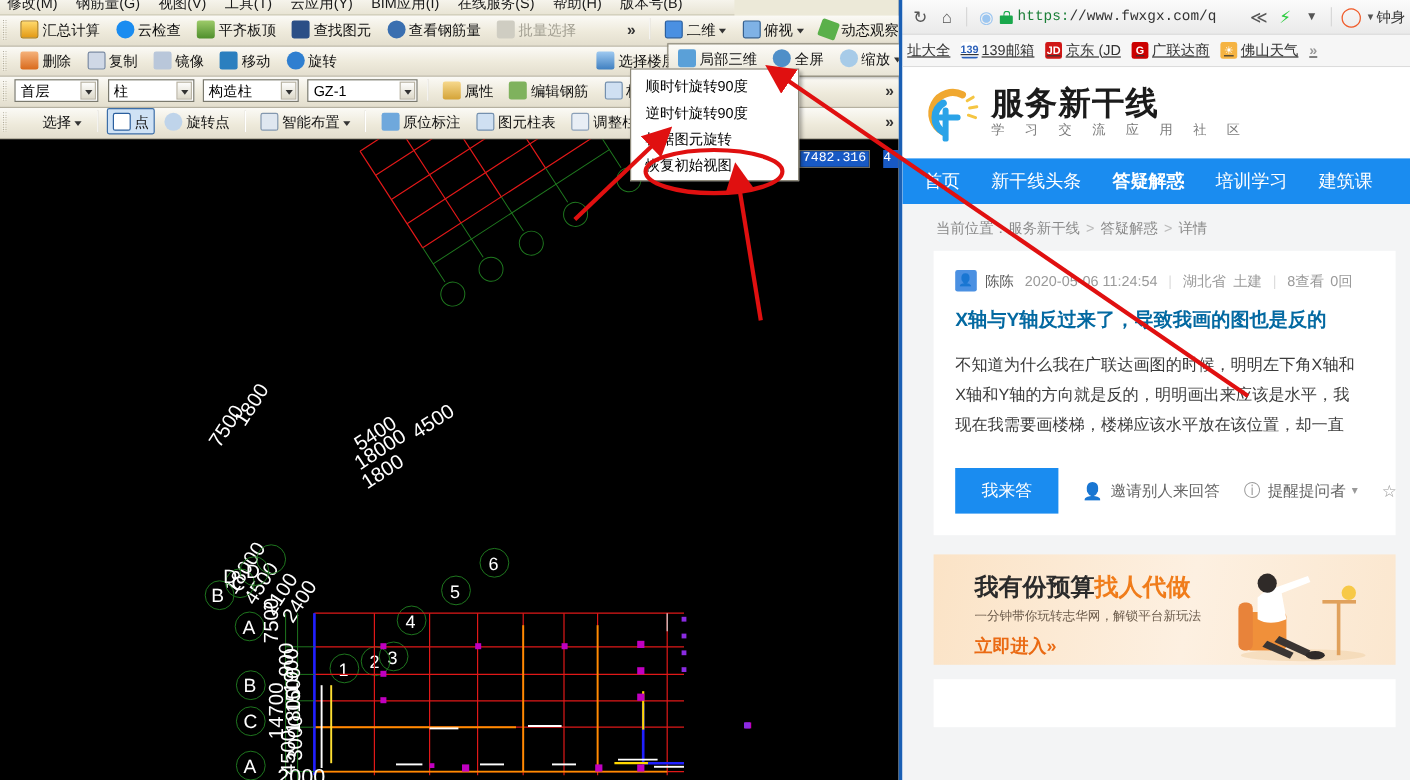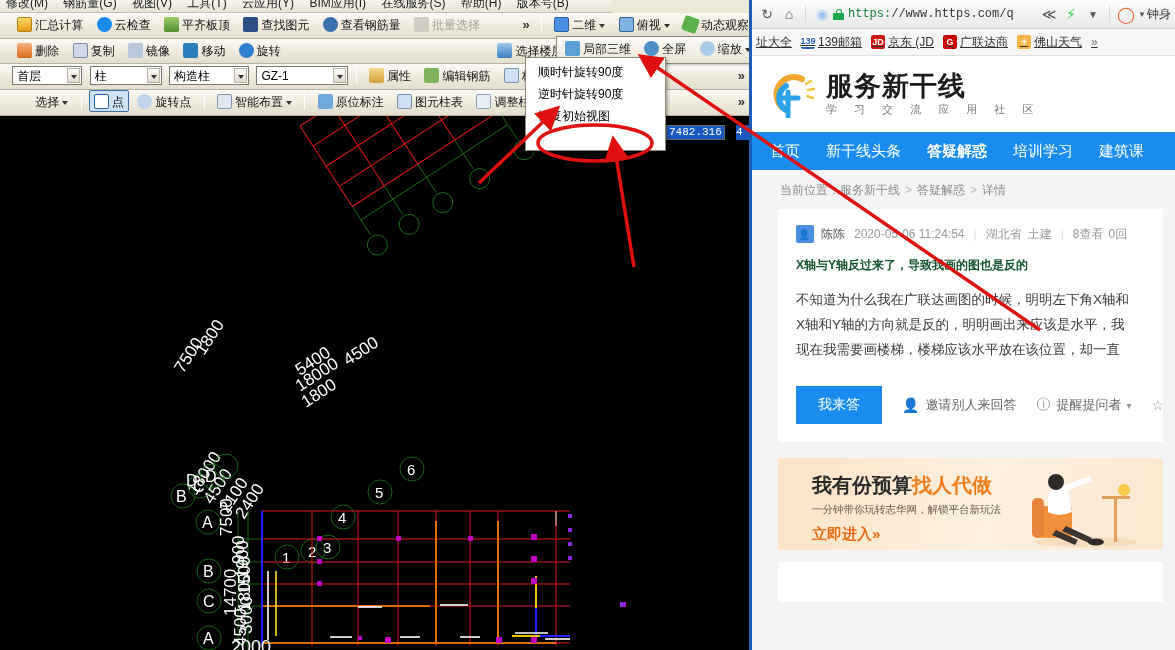--- a/index.html
+++ b/index.html
@@ -154,21 +154,21 @@
   .site-nav .nv.active { font-weight: bold; }
   .page-body { background: #f3f4f5; height: 100%; padding: 0 0 0 0; }
   .crumb { font-size: 12px; color: #8a8a8a; padding: 12px 0 10px 28px; }
   .crumb .sepc { margin: 0 5px; color: #bbb; }
   .card { background: #fff; margin: 0 12px 0 26px; padding: 16px 18px 18px 18px; }
   .meta { display: flex; align-items: center; font-size: 12px; color: #9a9a9a; margin-bottom: 14px; white-space: nowrap;}
   .avatar { width: 18px; height: 18px; background: #4a90e2; border-radius: 2px; margin-right: 7px; flex:none;
             display:flex;align-items:center;justify-content:center;color:#fff;font-size:10px;}
   .meta .nm { color: #555; margin-right: 9px; }
   .meta .bar { margin: 0 9px; color: #ddd; }
-  .q-title { font-size: 12px; font-weight: bold; color: #14532d; margin-bottom: 13px; white-space: nowrap; }
+  .q-title { font-size: 16px; font-weight: bold; color: #0369a1; margin-bottom: 13px; white-space: nowrap; }
   .q-body { font-size: 13.5px; color: #3b3b3b; line-height: 25px; white-space: nowrap; }
   .actions { display: flex; align-items: center; margin-top: 24px; white-space: nowrap; }
   .btn-answer { background: #1a8cf0; color: #fff; font-size: 14px; padding: 10px 22px; flex:none; }
   .act { display: flex; align-items: center; color: #666; font-size: 13px; margin-left: 20px; flex:none; }
   .act .gly { margin-right: 6px; color: #999; font-size: 14px; }
   .ad {
     margin: 16px 12px 0 26px; height: 92px;
     background: linear-gradient(100deg,#fbe3c6 0%, #fdf0e1 55%, #fbe7cf 100%);
     position: relative; padding: 14px 0 0 34px; overflow: hidden;
   }
@@ -329,20 +329,21 @@
       <span class="tbtn">
         <span class="ico" style="background:#a7cbe8;border-radius:50%;"></span><span>缩放</span><span class="caret"></span>
       </span>
       
       
     </div>
 
     <div class="dropdown">
       <div class="item">顺时针旋转90度</div>
       <div class="item">逆时针旋转90度</div>
+      <div class="item">根据图元旋转</div>
       <div class="item">恢复初始视图</div>
     </div>
 
     <div class="canvas">
       <svg width="749" height="534" viewBox="0 0 749 534">
 
         <g transform="translate(300,10) rotate(-33)">
           <g stroke="#e01818" stroke-width="1" fill="none">
             <path d="M0,0 L175,0 M0,24 L175,24 M0,48 L175,48 M0,72 L175,72 M0,96 L175,96"></path>
             <path d="M0,0 L0,96 M38,0 L38,96 M78,0 L78,96 M122,0 L122,96 M175,0 L175,96"></path>
@@ -555,21 +556,21 @@
       <span class="br-icon">↻</span>
       <span class="br-icon">⌂</span>
       <span class="vdiv"></span>
       <span class="br-icon" style="color:#9cc6f0;">◉</span>
       <span class="urlbar">
         <span class="lock">
             <span class="shk"></span>
             <span class="body"></span>
           </span>
         <span class="scheme">https:</span>
-          <span class="rest">//www.https.com/q</span>
+          <span class="rest">//www.fwxgx.com/q</span>
       </span>
       <span class="br-icon">≪</span>
       <span class="br-icon" style="color:#2ecc40;">⚡</span>
       <span class="br-icon" style="font-size:10px;">▼</span>
       <span class="vdiv"></span>
       <span class="br-icon" style="color:#f05a28;font-size:16px;">◯</span>
       <span class="br-icon" style="font-size:8px;width:10px;">▼</span>
       <span style="font-size:12px;color:#333;">钟身</span>
     </div>
 

